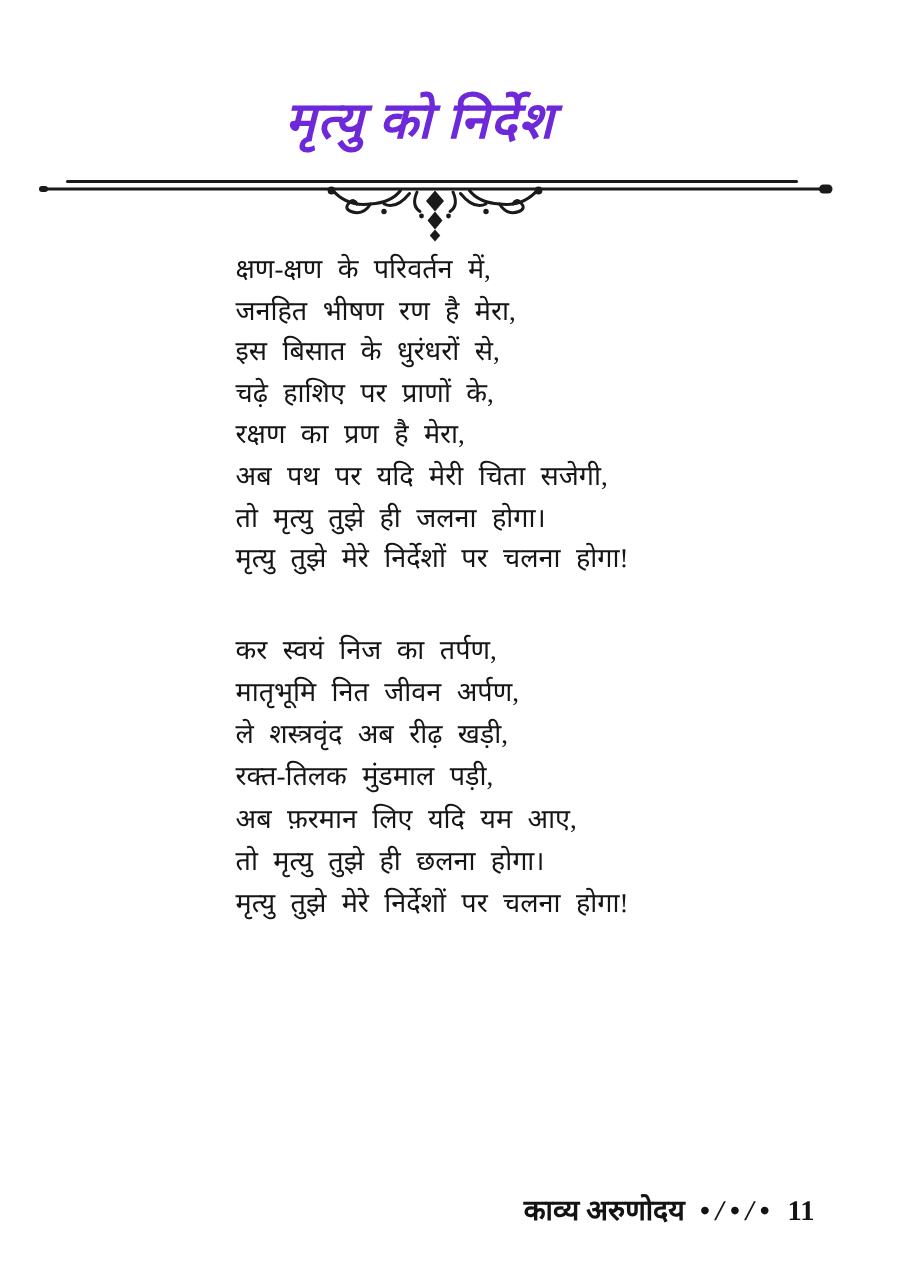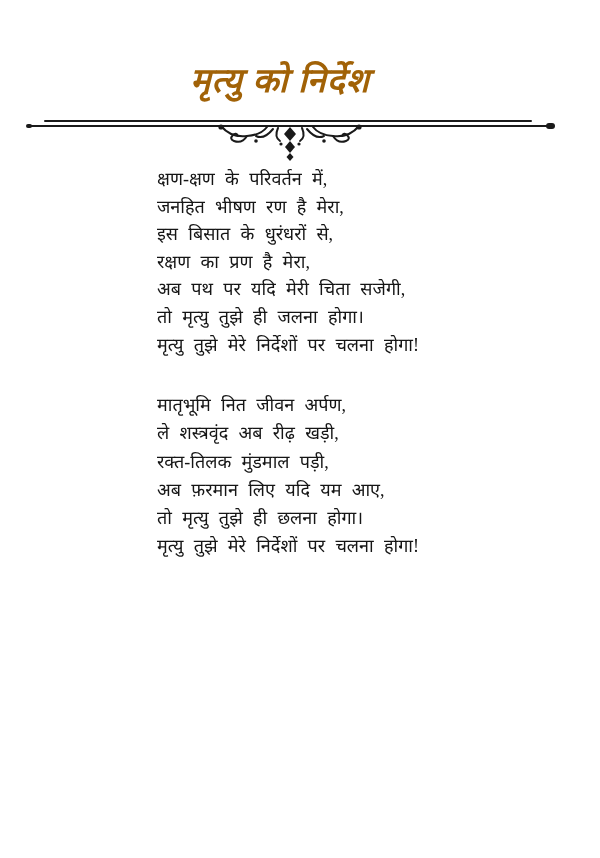--- a/index.html
+++ b/index.html
@@ -13,21 +13,21 @@
   }
   .title{
     position:absolute;
     top:56px;left:0;width:560px;
     margin:0;
     text-align:center;
     font-size:34px;
     font-weight:bold;
     font-style:italic;
     letter-spacing:1px;
-    color:#a16207;
+    color:#6d28d9;
   }
   .divider{
     position:absolute;
     top:120px;left:28px;width:524px;height:42px;
   }
   .rule{position:absolute;background:#1a1a1a;border-radius:1px;}
   .rule-top{top:0;left:16px;right:20px;height:2px;}
   .rule-bottom{top:5px;left:0;right:0;height:2px;}
   .rule-bottom::before{
     content:"";position:absolute;left:-2px;top:-1px;
@@ -105,29 +105,34 @@
         <circle cx="84" cy="21" r="1.6"></circle>
       </g>
     </svg>
   </div>
 
   <div class="poem">
     <div class="stanza stanza-1">
       <p>क्षण-क्षण के परिवर्तन में,</p>
       <p>जनहित भीषण रण है मेरा,</p>
       <p>इस बिसात के धुरंधरों से,</p>
+      <p>चढ़े हाशिए पर प्राणों के,</p>
       <p>रक्षण का प्रण है मेरा,</p>
       <p>अब पथ पर यदि मेरी चिता सजेगी,</p>
       <p>तो मृत्यु तुझे ही जलना होगा।</p>
       <p>मृत्यु तुझे मेरे निर्देशों पर चलना होगा!</p>
     </div>
     <div class="stanza stanza-2">
+      <p>कर स्वयं निज का तर्पण,</p>
       <p>मातृभूमि नित जीवन अर्पण,</p>
       <p>ले शस्त्रवृंद अब रीढ़ खड़ी,</p>
       <p>रक्त-तिलक मुंडमाल पड़ी,</p>
       <p>अब फ़रमान लिए यदि यम आए,</p>
       <p>तो मृत्यु तुझे ही छलना होगा।</p>
       <p>मृत्यु तुझे मेरे निर्देशों पर चलना होगा!</p>
     </div>
   </div>
 
+  <div class="footer">
+    <span>काव्य अरुणोदय</span><span class="sep">•/•/•</span><span>11</span>
+  </div>
 
 </div>
 
 </body></html>

